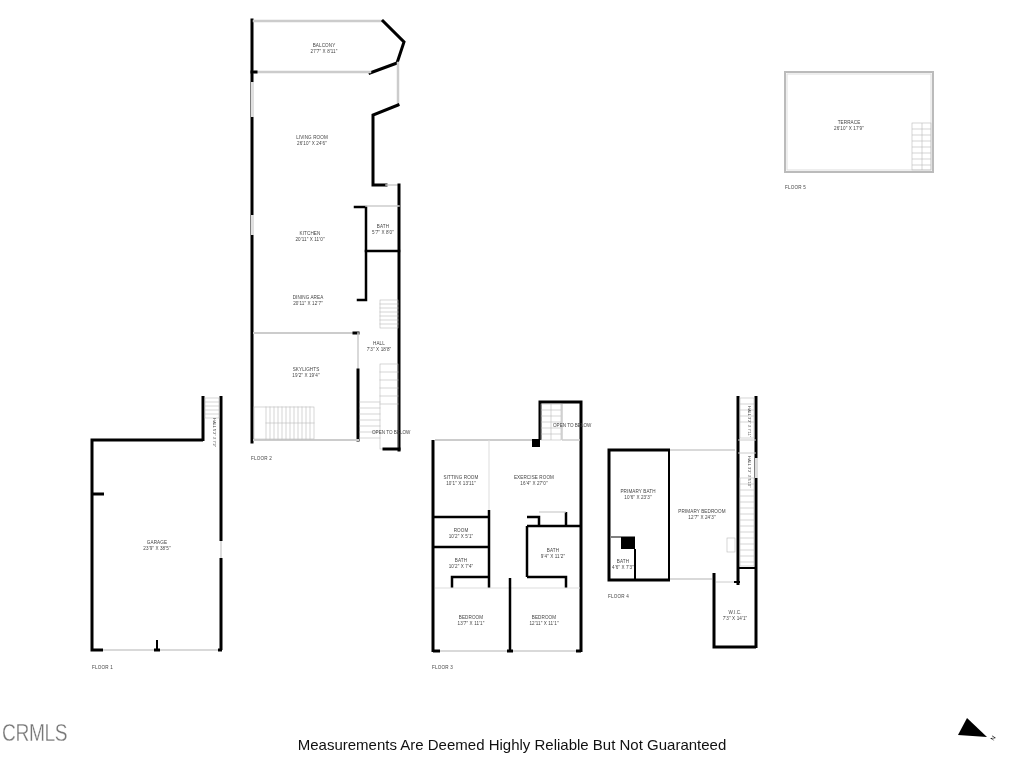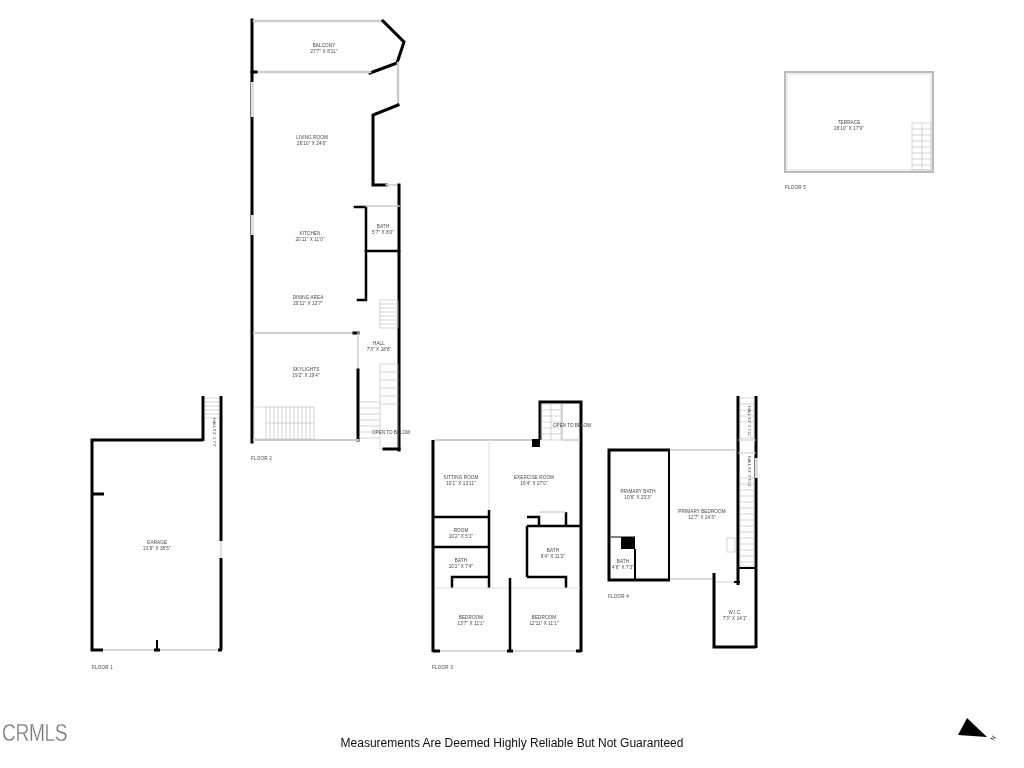--- a/index.html
+++ b/index.html
@@ -2,21 +2,21 @@
 <html><head>
 <meta charset="utf-8">
 <style>
   html, body { margin:0; padding:0; background:#ffffff; }
   body { width:1024px; height:768px; position:relative; overflow:hidden; font-family:"Liberation Sans", sans-serif; color:#333; }
   #plan { position:absolute; left:0; top:0; width:1024px; height:768px; }
   .room-label { position:absolute; text-align:center; font-size:4.6px; line-height:5.6px; color:#444; letter-spacing:0.1px; white-space:nowrap; transform:translateX(-50%); }
   .room-label .dim { display:block; }
   .floor-label { position:absolute; font-size:4.6px; color:#444; letter-spacing:0.2px; }
   .vert-label { position:absolute; font-size:4px; line-height:5px; color:#444; white-space:nowrap; transform:rotate(90deg); transform-origin:left top; }
-  .disclaimer { position:absolute; left:0; width:1024px; top:736px; text-align:center; font-size:12px; color:#111; }
+  .disclaimer { position:absolute; left:0; width:1024px; top:736px; text-align:center; font-size:15px; color:#111; }
   .brand { position:absolute; left:2px; top:719px; font-size:24px; font-weight:300; color:#777; letter-spacing:-0.5px; transform:scaleX(0.8); transform-origin:left top; font-family:"Liberation Sans", sans-serif; -webkit-text-stroke:0.3px #fff; }
   .open-below { position:absolute; font-size:4.6px; color:#444; white-space:nowrap; }
 </style>
 </head>
 <body>
 
 <svg id="plan" viewBox="0 0 1024 768" xmlns="http://www.w3.org/2000/svg">
 
   <g fill="none" stroke-linecap="square">
 

